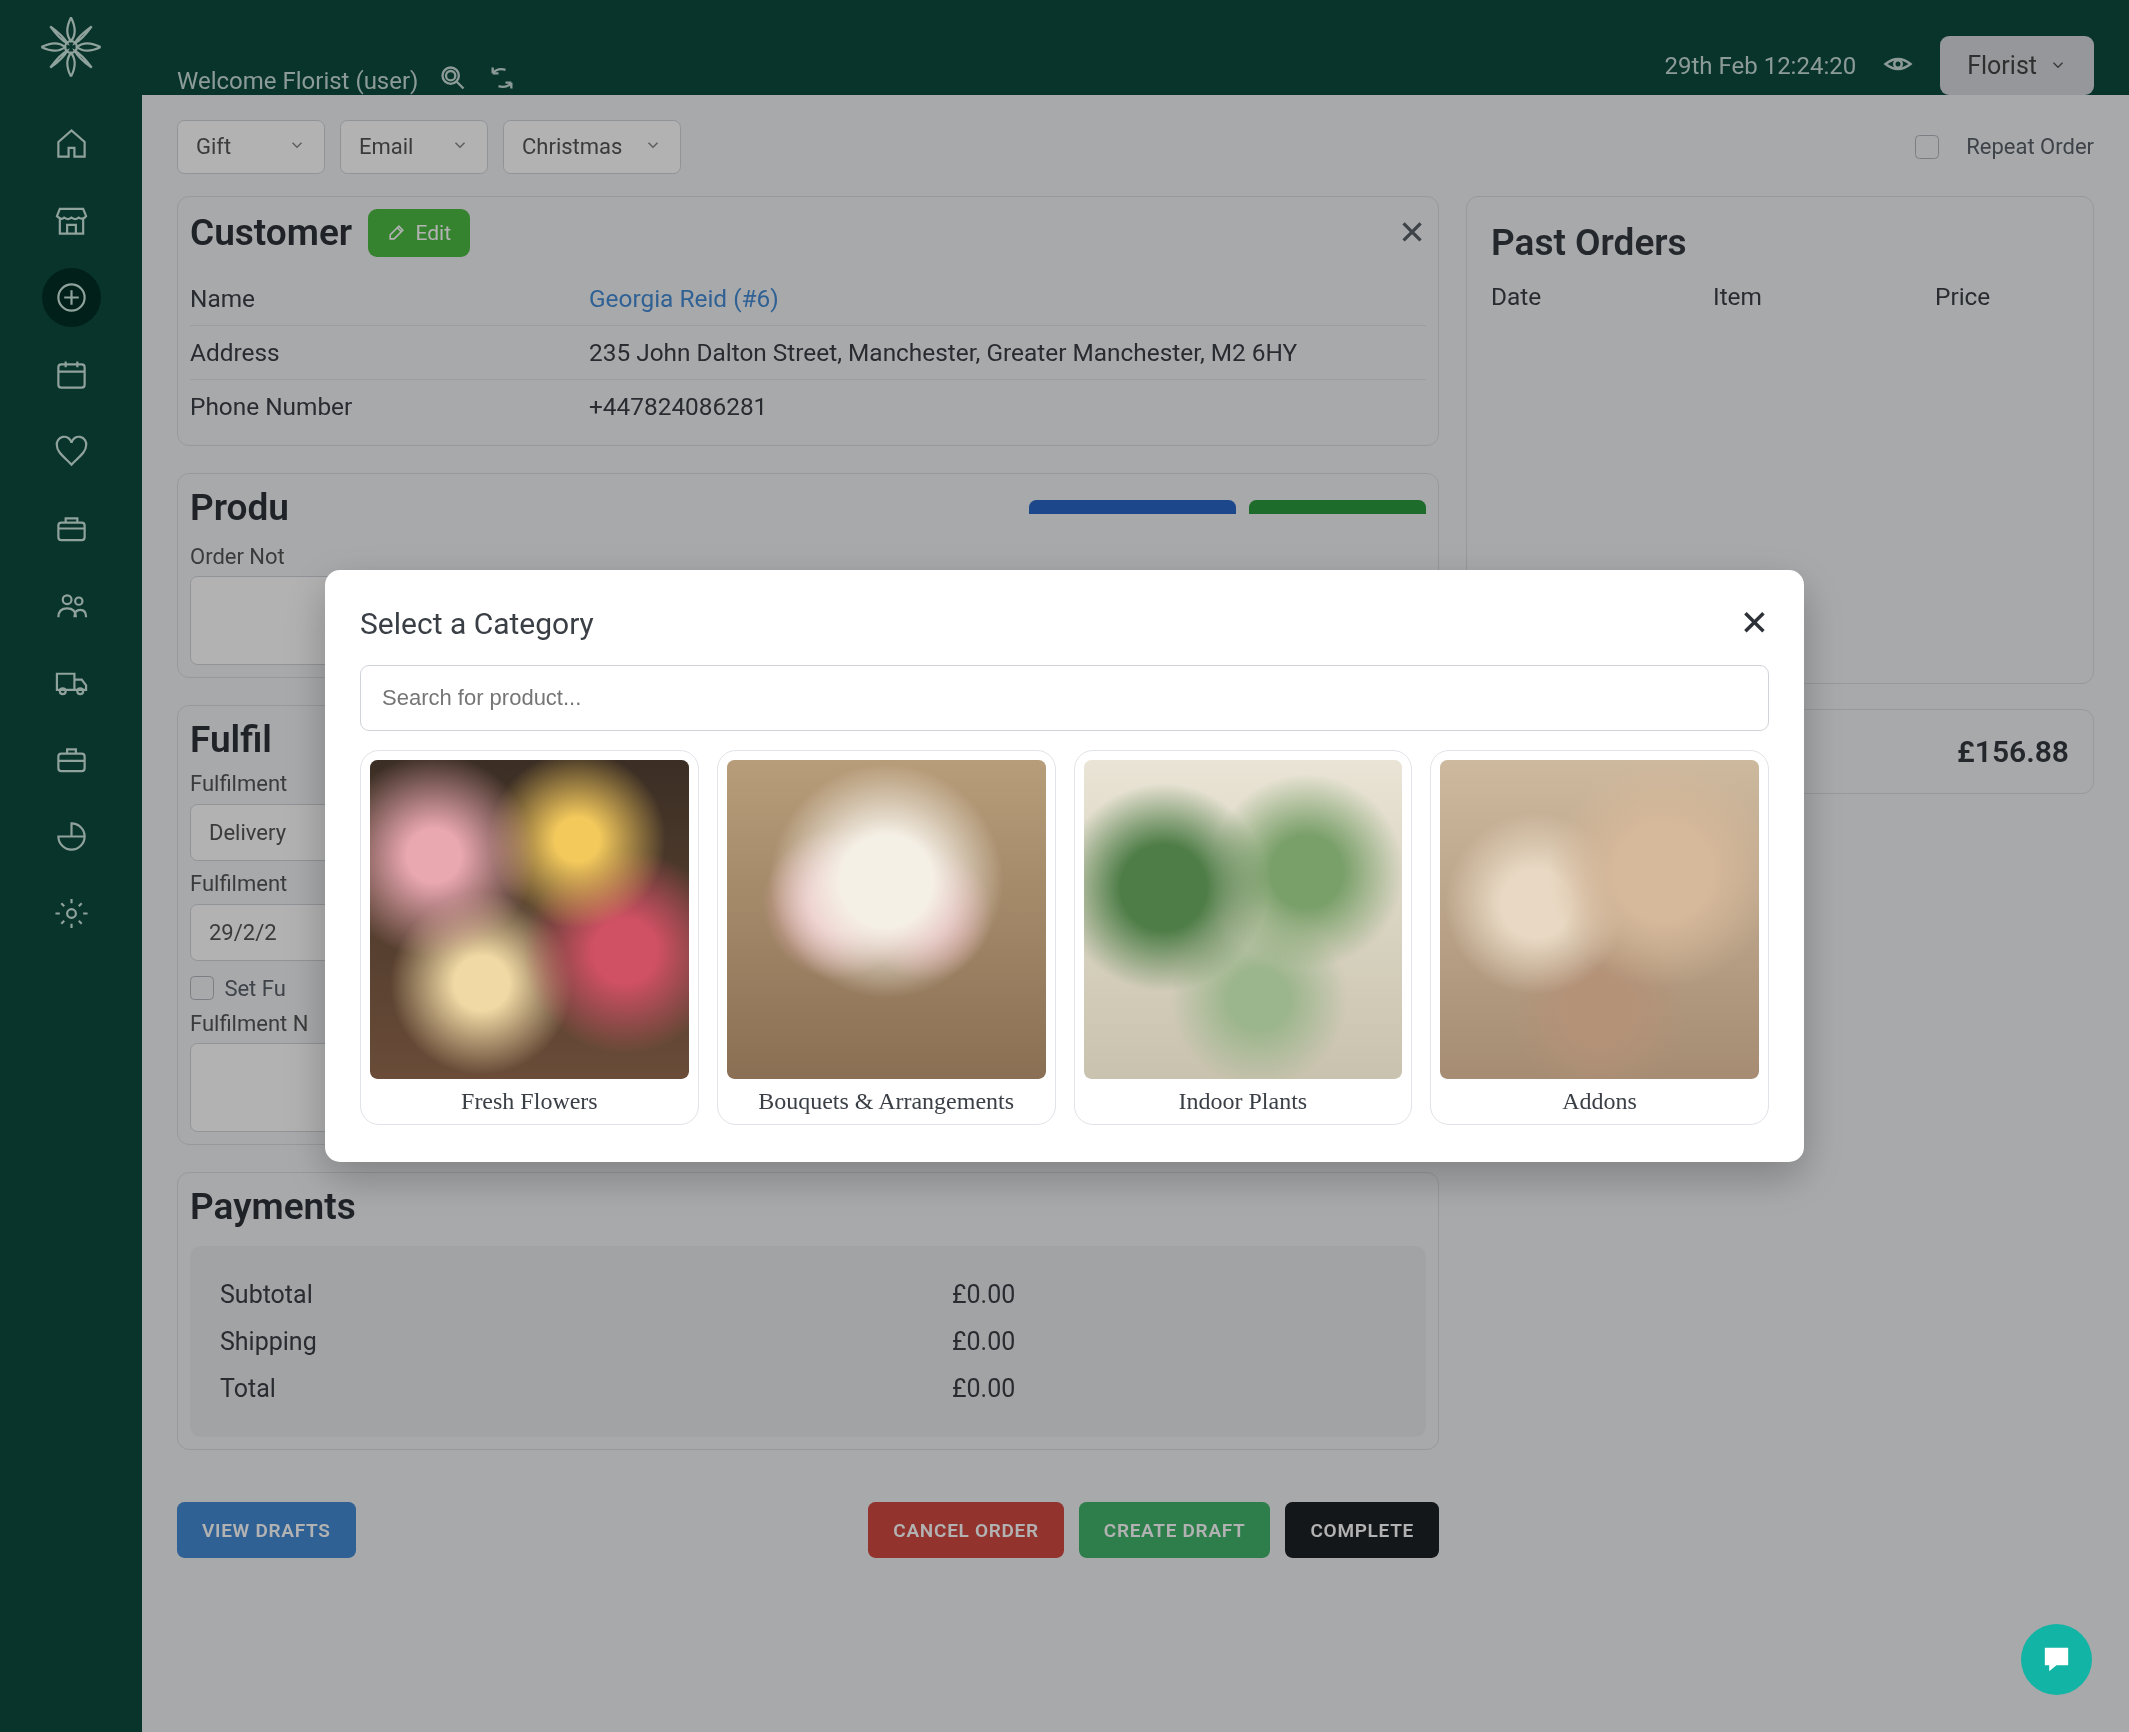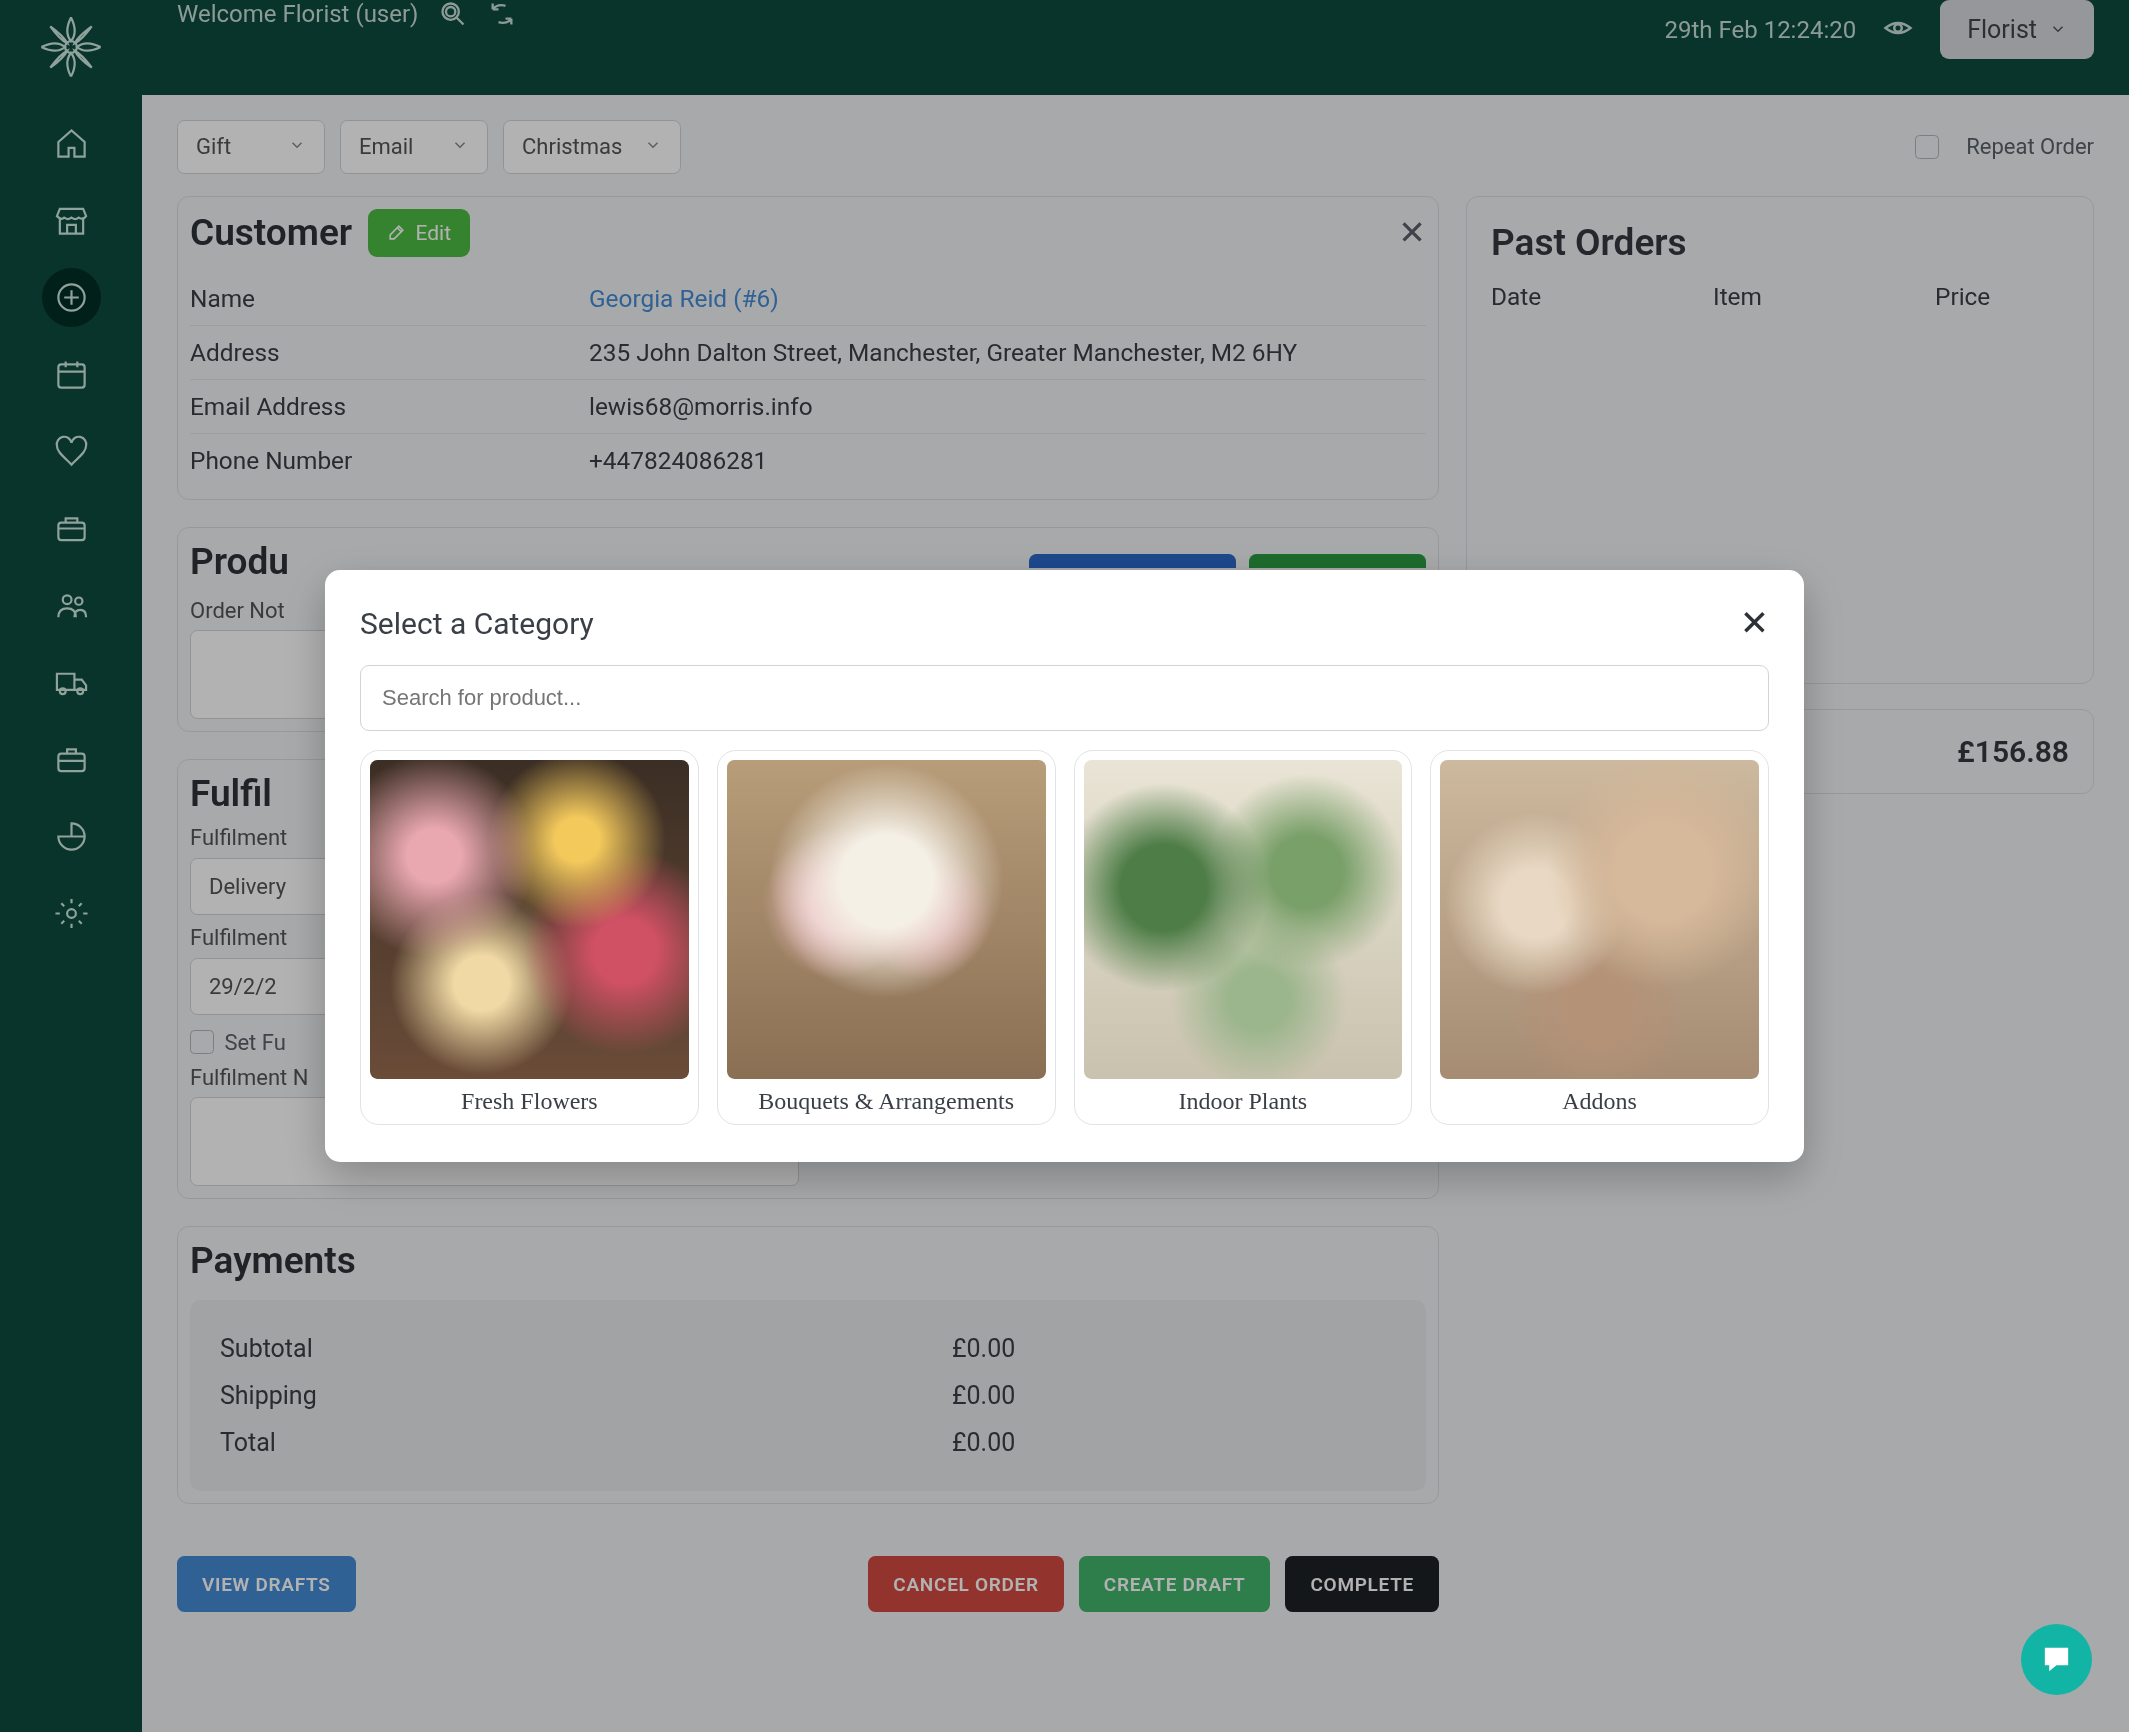--- a/index.html
+++ b/index.html
@@ -33,21 +33,21 @@
   margin: 9px 0;
   border-radius: 50%;
   cursor: pointer;
 }
 .nav-item.active { background: #022e24; }
 .nav-item svg { width: 35px; height: 35px; stroke: #cfe8e0; fill: none; stroke-width: 1.5; }
 .main { flex: 1; display: flex; flex-direction: column; }
 .topbar {
   height: 95px;
   background: #0c4b3e;
-  display: flex; align-items: flex-start;
+  display: flex; align-items: flex-end;
   padding: 0 35px;
   color: #c9ded8;
 }
 .welcome { font-size: 24px; color: #c9ded8; }
 .topbar-icons { display: flex; gap: 21px; margin-left: 21px; }
 .topbar-icons svg { width: 28px; height: 28px; stroke: #c9ded8; fill: none; stroke-width: 2; }
 .topbar-right { margin-left: auto; display: flex; align-items: center; gap: 27px; }
 .datetime { font-size: 24px; color: #c9ded8; }
 .eye-icon svg { width: 30px; height: 30px; stroke: #c9ded8; fill: none; stroke-width: 2; }
 .florist-dd {
@@ -319,24 +319,20 @@
               </div>
               <span class="close-x">✕</span>
             </div>
             <div class="info-row">
                 <span class="info-label">Name</span>
                 <span class="info-value link">Georgia Reid (#6)</span>
               </div>
             <div class="info-row">
                 <span class="info-label">Address</span>
                 <span class="info-value">235 John Dalton Street, Manchester, Greater Manchester, M2 6HY</span>
-              </div>
-            <div class="info-row">
-                <span class="info-label">Email Address</span>
-                <span class="info-value">lewis68@morris.info</span>
               </div>
             <div class="info-row">
                 <span class="info-label">Phone Number</span>
                 <span class="info-value">+447824086281</span>
               </div>
           </div>
 
           <div class="card">
             <div class="card-header">
               <span class="card-title">Produ</span>

